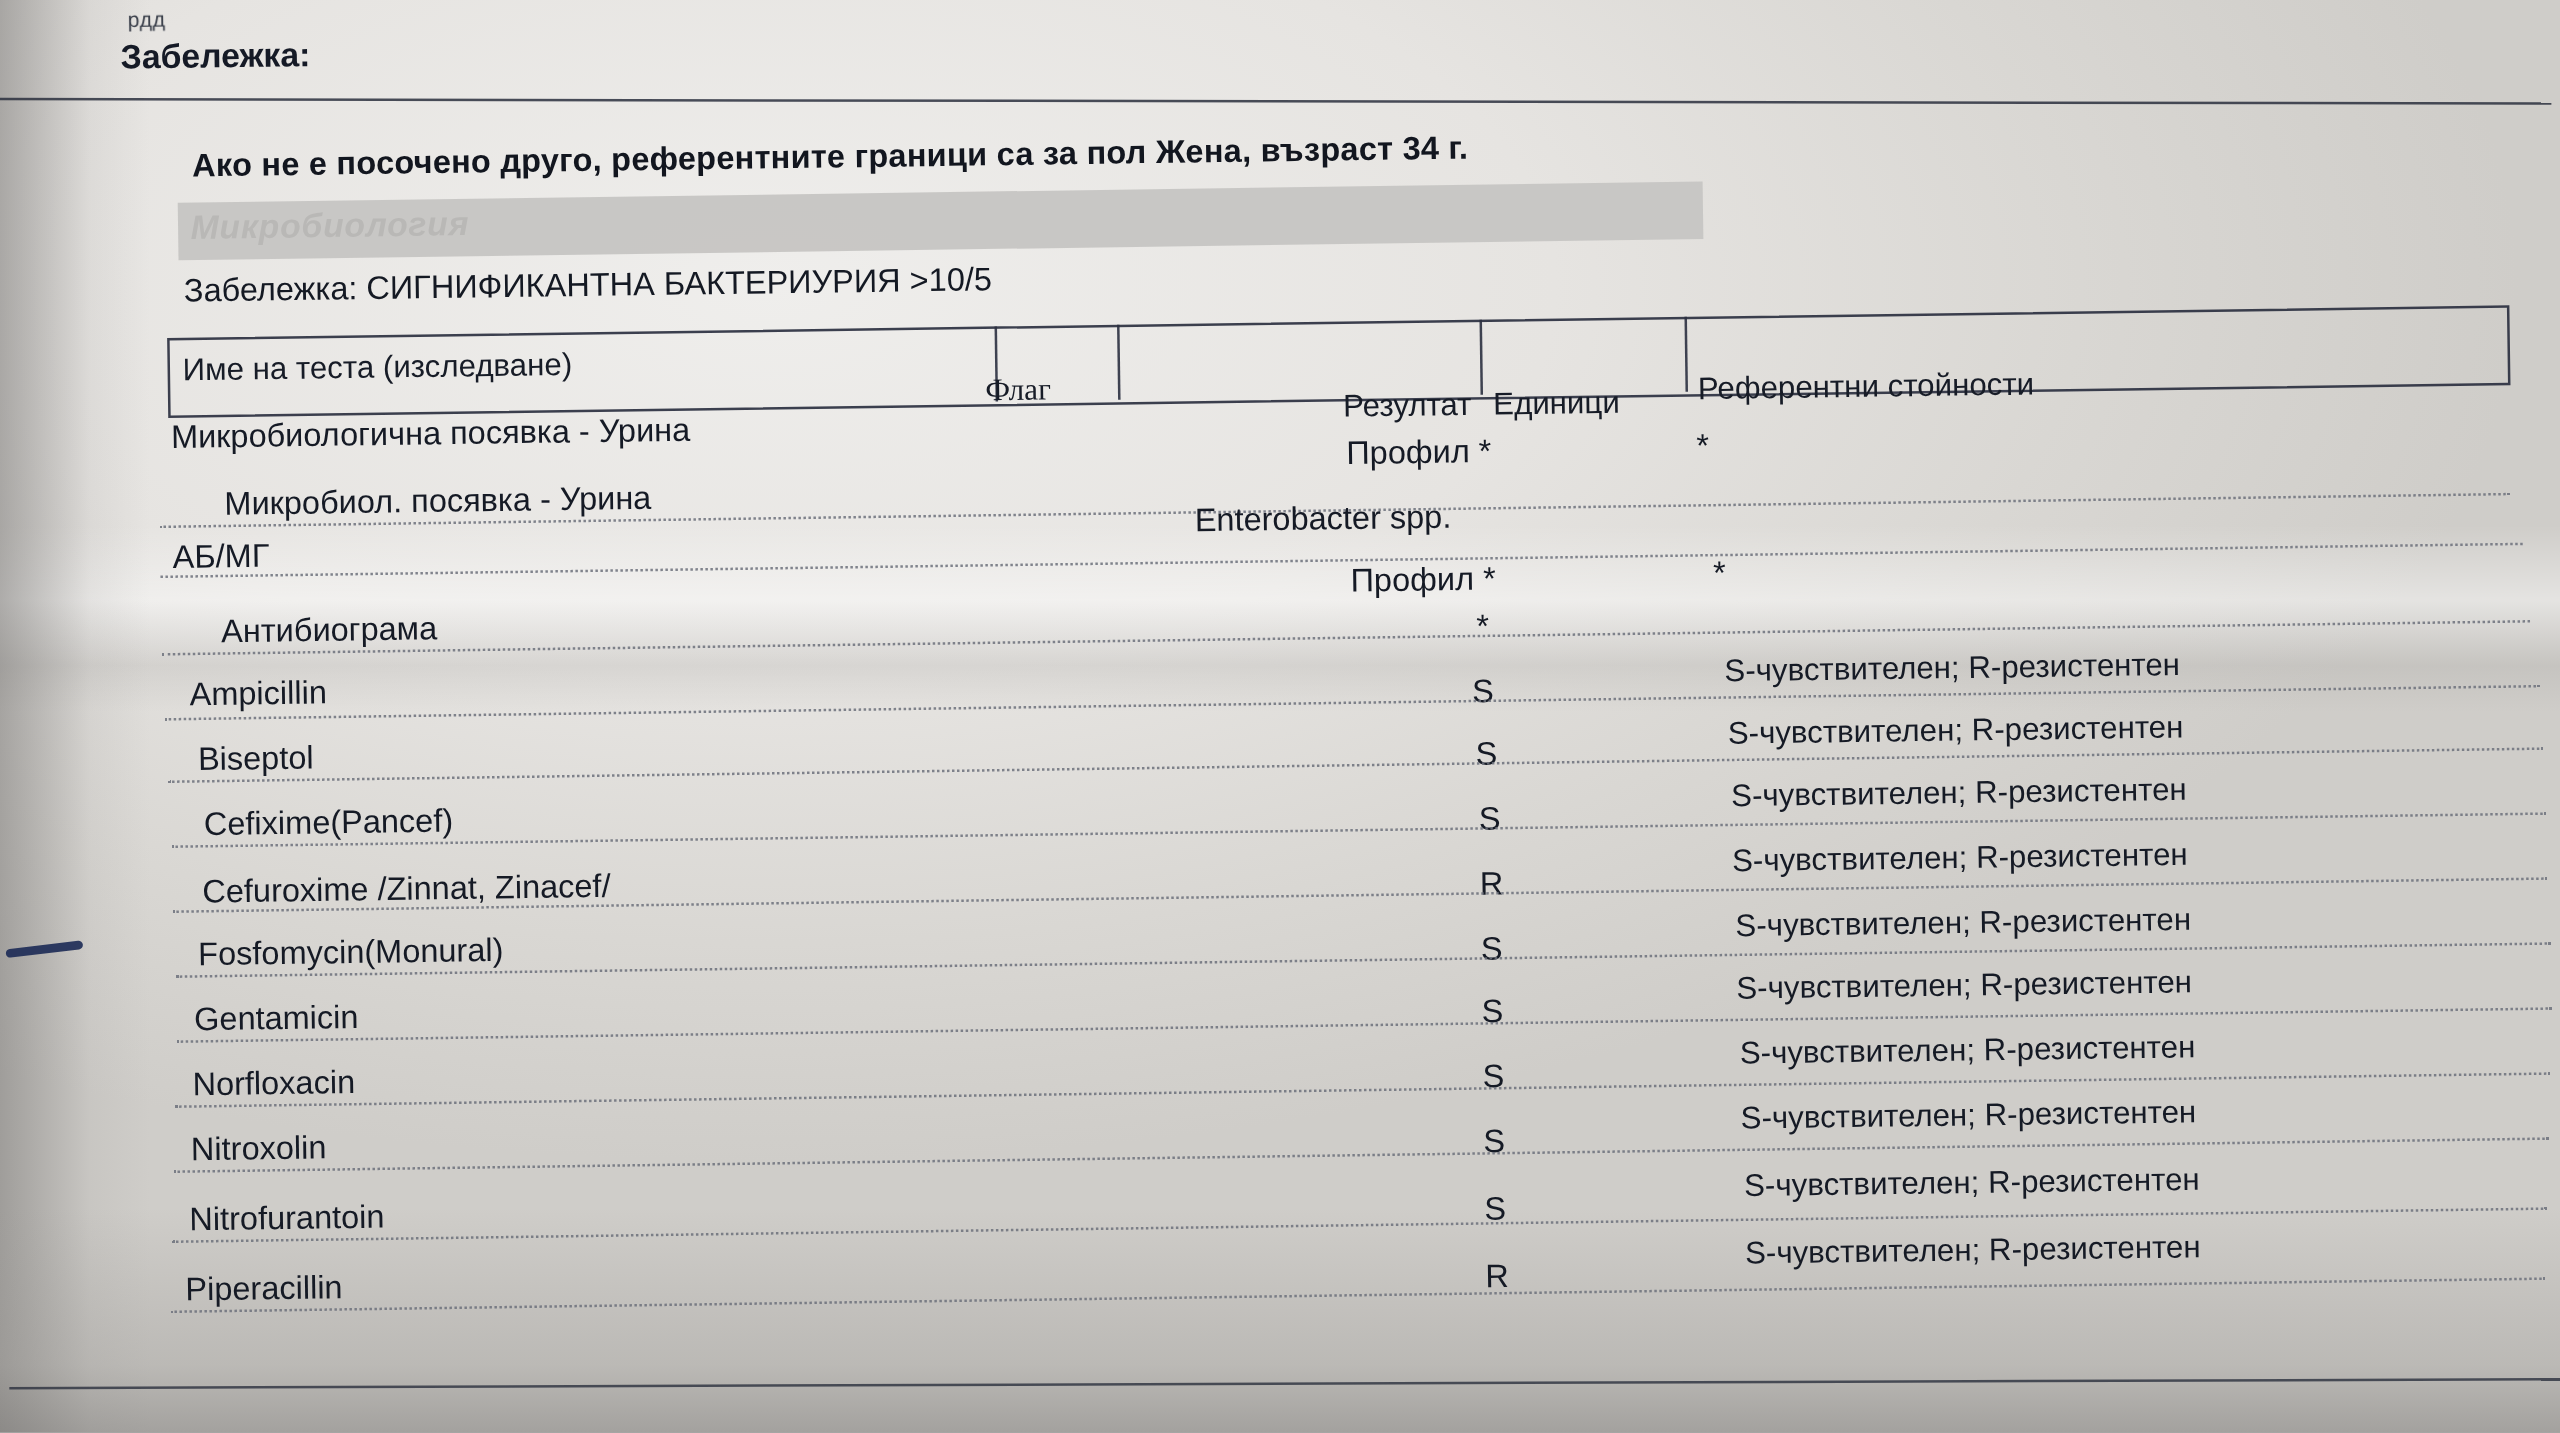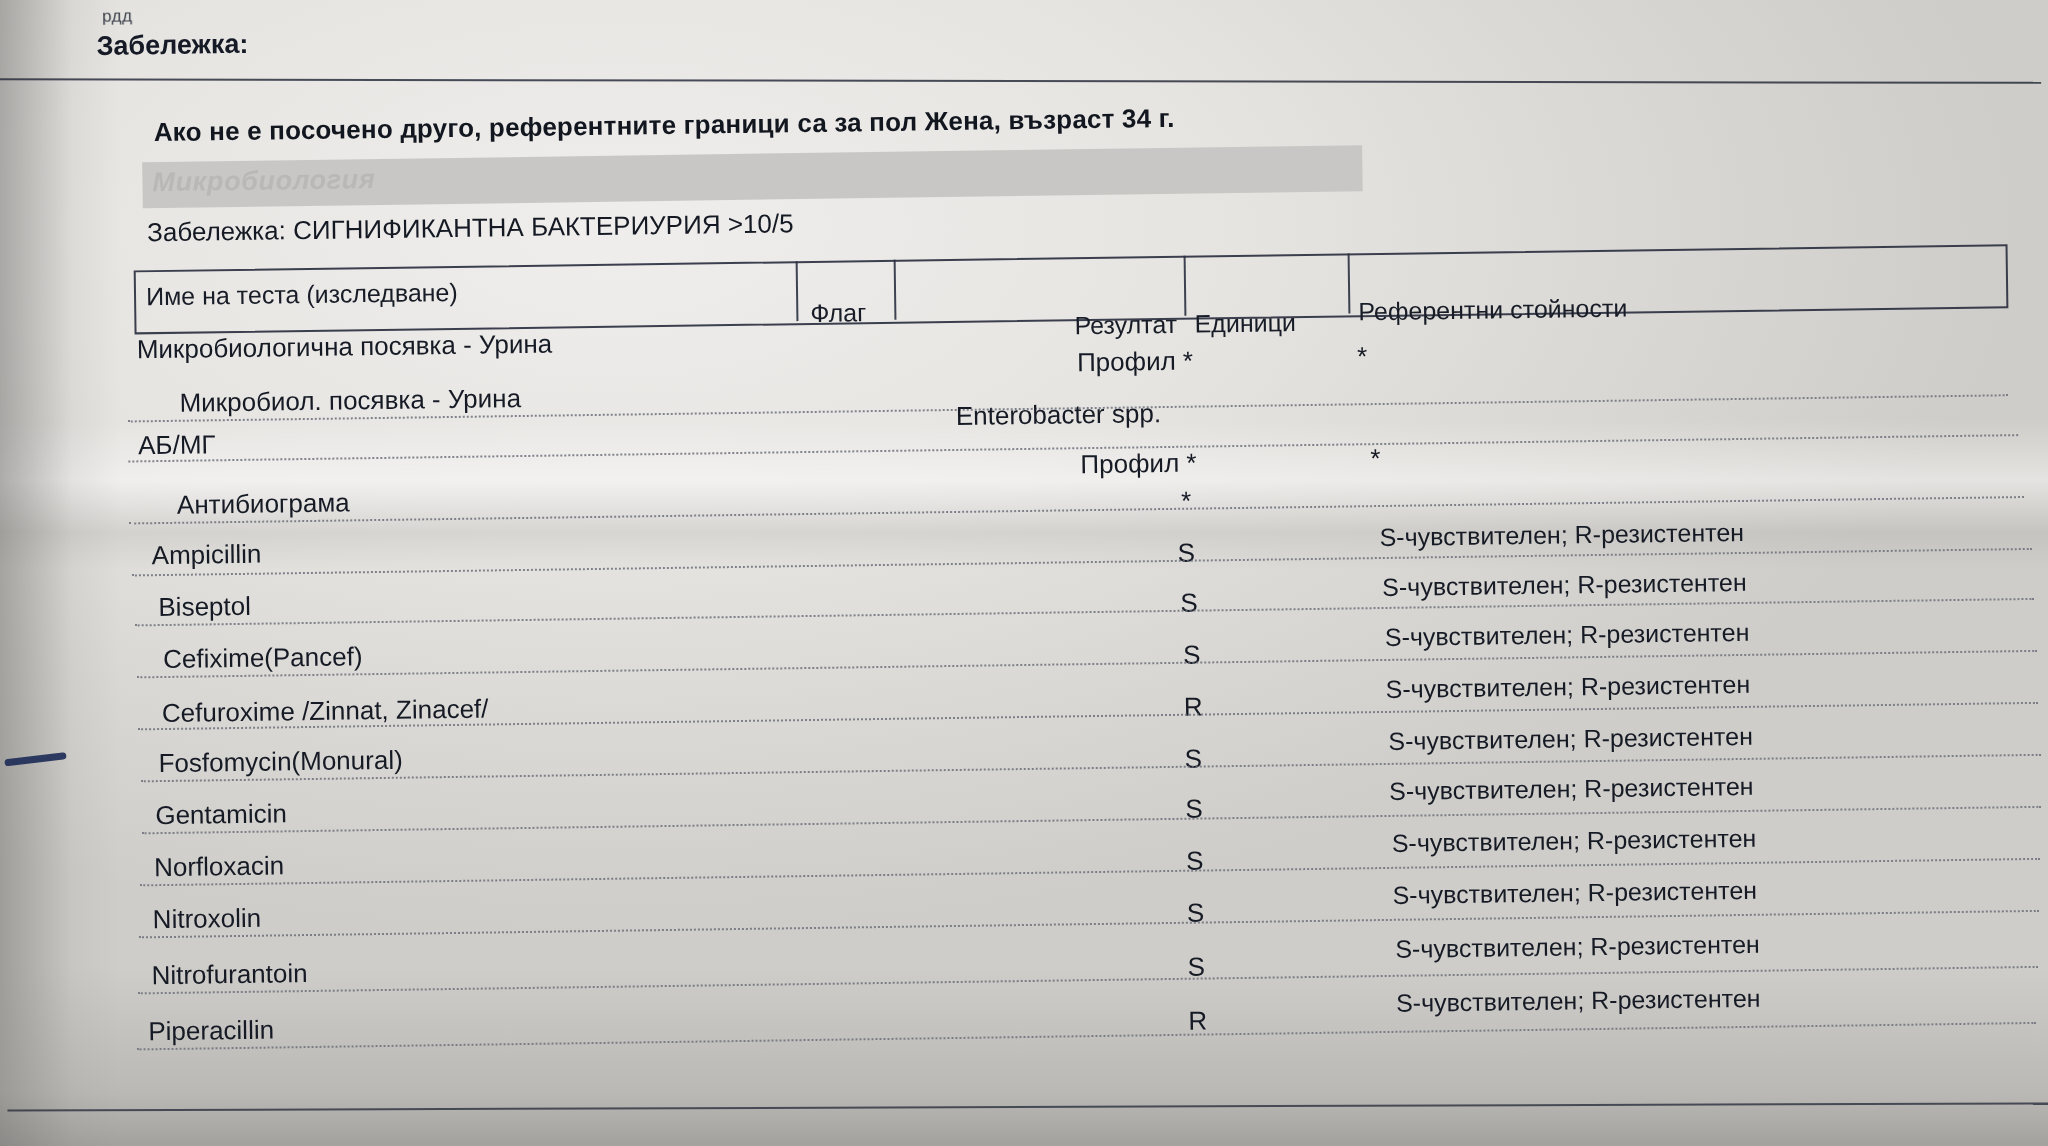--- a/index.html
+++ b/index.html
@@ -176,21 +176,21 @@
 
     <div class="txt note2" style="left:152px; top:205px;">Забележка: СИГНИФИКАНТНА БАКТЕРИУРИЯ  &gt;10/5</div>
 
     <div class="tbl-box" style="left:138px; top:258px; width:1870px; height:60px;"></div>
     <div class="vline" style="left:800px; top:258px; height:60px;"></div>
     <div class="vline" style="left:898px; top:258px; height:60px;"></div>
     <div class="vline" style="left:1188px; top:258px; height:60px;"></div>
     <div class="vline" style="left:1352px; top:258px; height:60px;"></div>
 
     <div class="txt hdr" style="left:150px; top:270px;">Име на теста (изследване)</div>
-    <div class="txt hdr" style="left:814px; top:296px;">Флаг</div>
+    <div class="txt hdr" style="left:792px; top:296px;font-family:Liberation Serif, serif;">Флаг</div>
     <div class="txt hdr" style="left:1078px; top:312px;">Резултат</div>
     <div class="txt hdr" style="left:1198px; top:312px;">Единици</div>
     <div class="txt hdr" style="left:1362px; top:302px;">Референтни стойности</div>
 
     <div class="txt test-name" style="left:140px; top:322px;">Микробиологична посявка - Урина</div>
 
     <div class="txt result" style="left:1080px; top:348px;">Профил *</div>
     <div class="txt units" style="left:1360px; top:346px;">*</div>
 
     <div class="txt test-name" style="left:182px; top:376px;">Микробиол. посявка - Урина</div>

